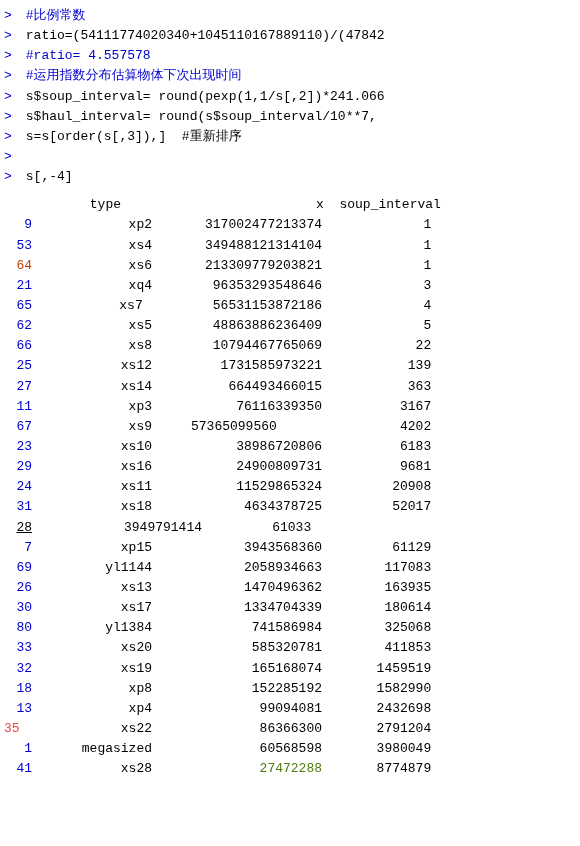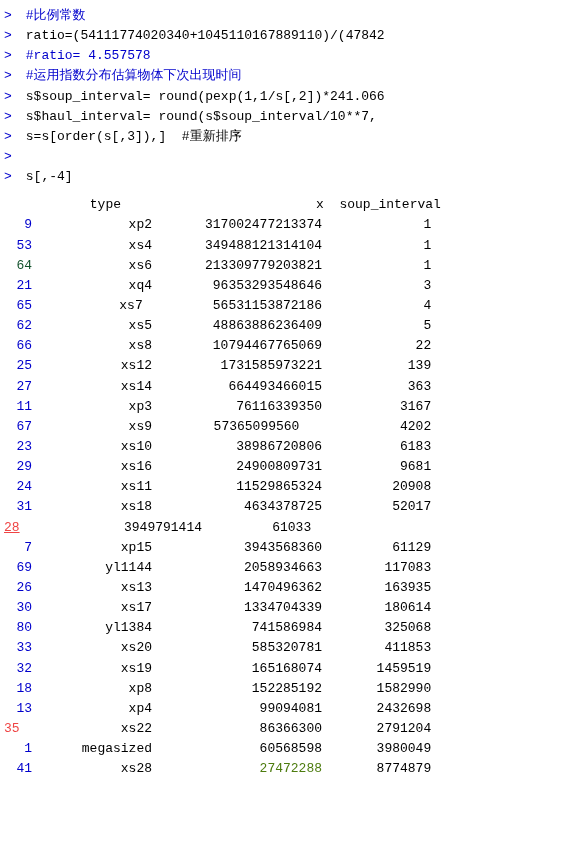--- a/index.html
+++ b/index.html
@@ -125,21 +125,21 @@
     </div>
 
     <div class="output-line">
       <span class="row-num" style="display:inline-block;width:28px;text-align:right;color:#0000cc;">53</span>
       <span class="row-data" style="display:inline-block;width:120px;text-align:right;color:#000000;">          xs4</span>
       <span class="row-data" style="display:inline-block;width:170px;text-align:right;color:#000000;"> 349488121314104</span>
       <span class="row-data" style="display:inline-block;width:100px;text-align:right;color:#000000;">             1</span>
     </div>
 
     <div class="output-line">
-      <span class="row-num" style="display:inline-block;width:28px;text-align:right;color:#14532d;">64</span>
+      <span class="row-num" style="display:inline-block;width:28px;text-align:right;color:#c2410c;">64</span>
       <span class="row-data" style="display:inline-block;width:120px;text-align:right;color:#000000;">          xs6</span>
       <span class="row-data" style="display:inline-block;width:170px;text-align:right;color:#000000;"> 213309779203821</span>
       <span class="row-data" style="display:inline-block;width:100px;text-align:right;color:#000000;">             1</span>
     </div>
 
     <div class="output-line">
       <span class="row-num" style="display:inline-block;width:28px;text-align:right;color:#0000cc;">21</span>
       <span class="row-data" style="display:inline-block;width:120px;text-align:right;color:#000000;">          xq4</span>
       <span class="row-data" style="display:inline-block;width:170px;text-align:right;color:#000000;">  96353293548646</span>
       <span class="row-data" style="display:inline-block;width:100px;text-align:right;color:#000000;">             3</span>
@@ -183,21 +183,21 @@
     <div class="output-line">
       <span class="row-num" style="display:inline-block;width:28px;text-align:right;color:#0000cc;">11</span>
       <span class="row-data" style="display:inline-block;width:120px;text-align:right;color:#000000;">          xp3</span>
       <span class="row-data" style="display:inline-block;width:170px;text-align:right;color:#000000;">     76116339350</span>
       <span class="row-data" style="display:inline-block;width:100px;text-align:right;color:#000000;">          3167</span>
     </div>
 
     <div class="output-line">
       <span class="row-num" style="display:inline-block;width:28px;text-align:right;color:#0000cc;">67</span>
       <span class="row-data" style="display:inline-block;width:120px;text-align:right;color:#000000;">          xs9</span>
-      <span class="row-data" style="display:inline-block;width:170px;text-align:center;color:#000000;">     57365099560</span>
+      <span class="row-data" style="display:inline-block;width:170px;text-align:left;color:#000000;">     57365099560</span>
       <span class="row-data" style="display:inline-block;width:100px;text-align:right;color:#000000;">          4202</span>
     </div>
 
     <div class="output-line">
       <span class="row-num" style="display:inline-block;width:28px;text-align:right;color:#0000cc;">23</span>
       <span class="row-data" style="display:inline-block;width:120px;text-align:right;color:#000000;">         xs10</span>
       <span class="row-data" style="display:inline-block;width:170px;text-align:right;color:#000000;">     38986720806</span>
       <span class="row-data" style="display:inline-block;width:100px;text-align:right;color:#000000;">          6183</span>
     </div>
 
@@ -216,21 +216,21 @@
     </div>
 
     <div class="output-line">
       <span class="row-num" style="display:inline-block;width:28px;text-align:right;color:#0000cc;">31</span>
       <span class="row-data" style="display:inline-block;width:120px;text-align:right;color:#000000;">         xs18</span>
       <span class="row-data" style="display:inline-block;width:170px;text-align:right;color:#000000;">      4634378725</span>
       <span class="row-data" style="display:inline-block;width:100px;text-align:right;color:#000000;">         52017</span>
     </div>
 
     <div class="output-line">
-      <span class="row-num" style="display:inline-block;width:28px;color:#ef4444;text-decoration:underline;">28</span>
+      <span class="row-num" style="display:inline-block;width:28px;text-align:right;color:#000000;text-decoration:underline;">28</span>
       <span class="row-data" style="display:inline-block;width:170px;text-align:right;color:#000000;">      3949791414</span>
       <span class="row-data" style="display:inline-block;width:100px;text-align:right;color:#000000;">         61033</span>
     </div>
 
     <div class="output-line">
       <span class="row-num" style="display:inline-block;width:28px;text-align:right;color:#0000cc;">7</span>
       <span class="row-data" style="display:inline-block;width:120px;text-align:right;color:#000000;">         xp15</span>
       <span class="row-data" style="display:inline-block;width:170px;text-align:right;color:#000000;">      3943568360</span>
       <span class="row-data" style="display:inline-block;width:100px;text-align:right;color:#000000;">         61129</span>
     </div>

